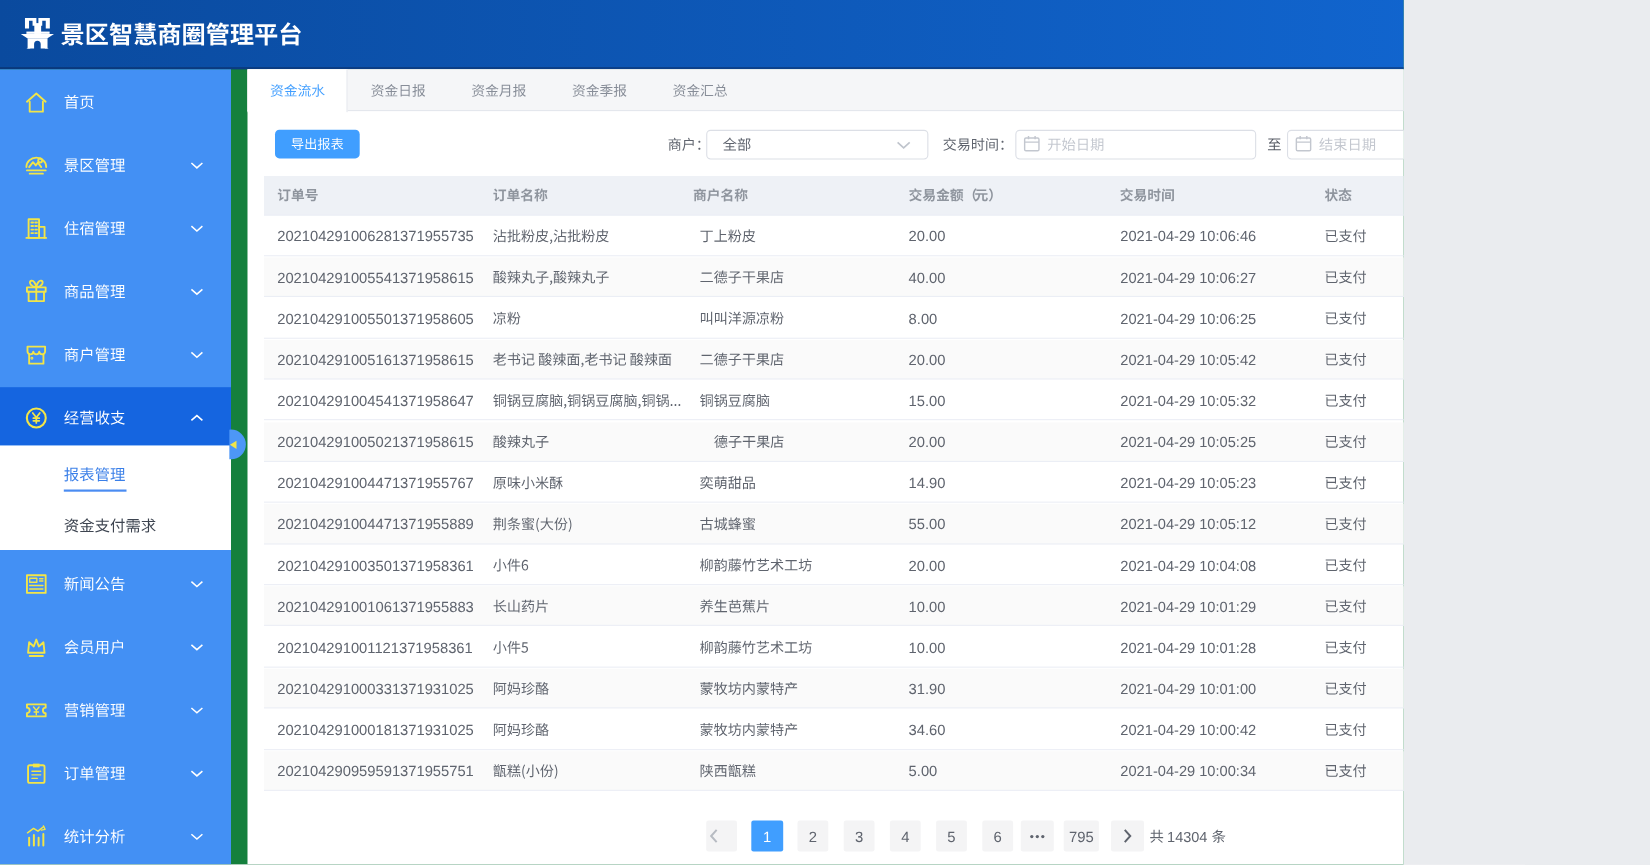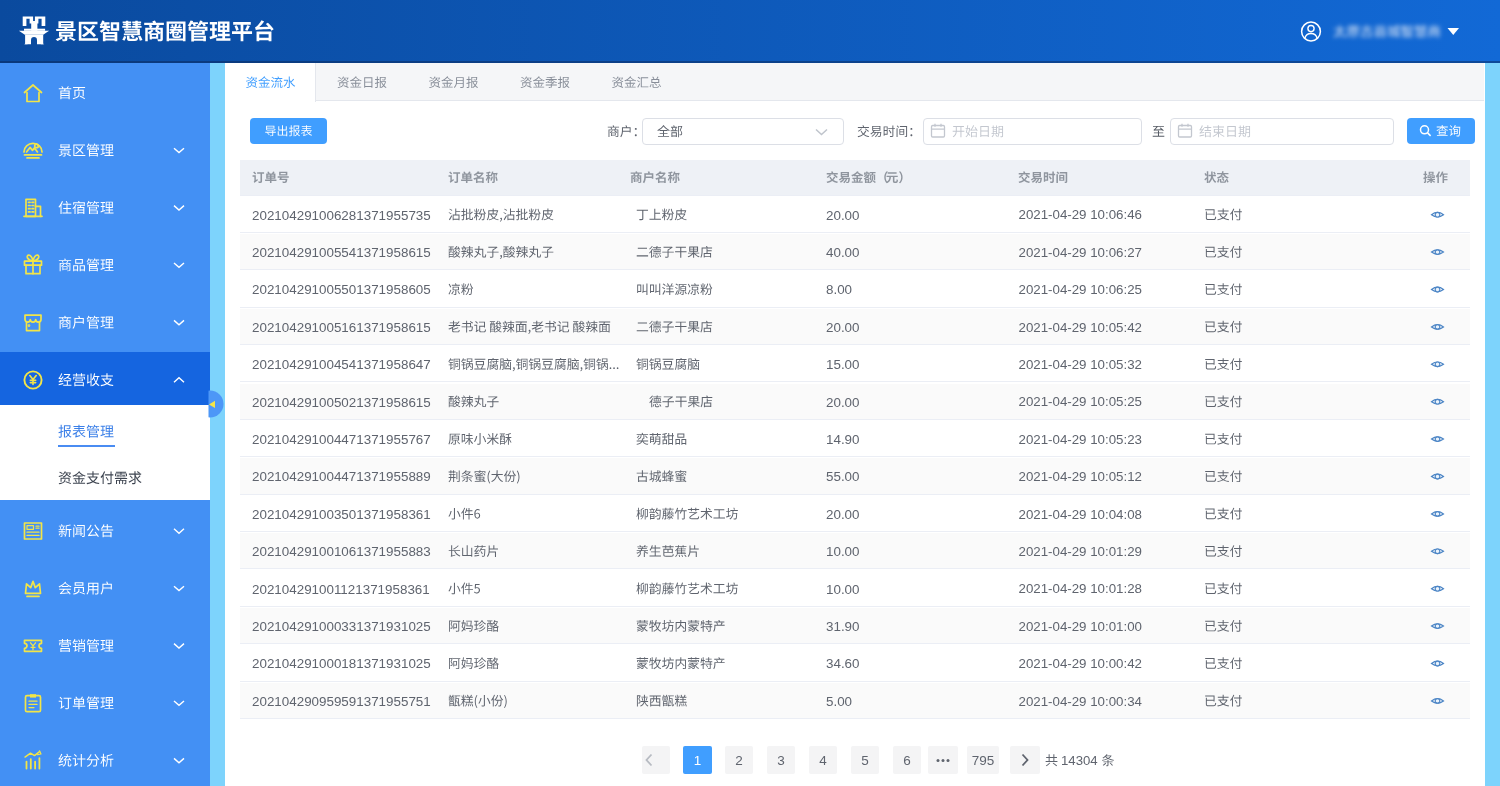--- a/index.html
+++ b/index.html
@@ -1,15 +1,15 @@
 <!DOCTYPE html>
 <html><head><meta charset="utf-8"><style>
 *{margin:0;padding:0;box-sizing:border-box}
 html,body{width:1500px;height:786px;overflow:hidden;background:#eaecef;font-family:"Liberation Sans",sans-serif}
-#page{position:relative;width:1500px;height:786px;background:#7dd3fc;overflow:hidden}
+#page{position:relative;width:1276px;height:786px;background:#15803d;overflow:hidden}
 svg#ovl{position:absolute;left:0;top:0}
 </style></head><body>
 <div id="page">
 <div style="position:absolute;left:0;top:0;width:1500px;height:63px;background:linear-gradient(90deg,#0a4a9e,#1269d6)"></div>
     <div style="position:absolute;left:0;top:61px;width:1500px;height:2px;background:rgba(10,35,80,0.45)"></div>
     <div style="position:absolute;left:0;top:63px;width:210px;height:723px;background:#4390f4"></div>
     <div style="position:absolute;left:0;top:351.5px;width:210px;height:53.5px;background:#1565e0"></div>
     <div style="position:absolute;left:0;top:405px;width:210px;height:95px;background:#fff"></div>
     <div style="position:absolute;left:225px;top:63px;width:1260px;height:723px;background:#fff"></div>
     <div style="position:absolute;left:225px;top:63px;width:1259px;height:38px;background:#f5f6f8;border-bottom:1px solid #e4e7ed"></div>

